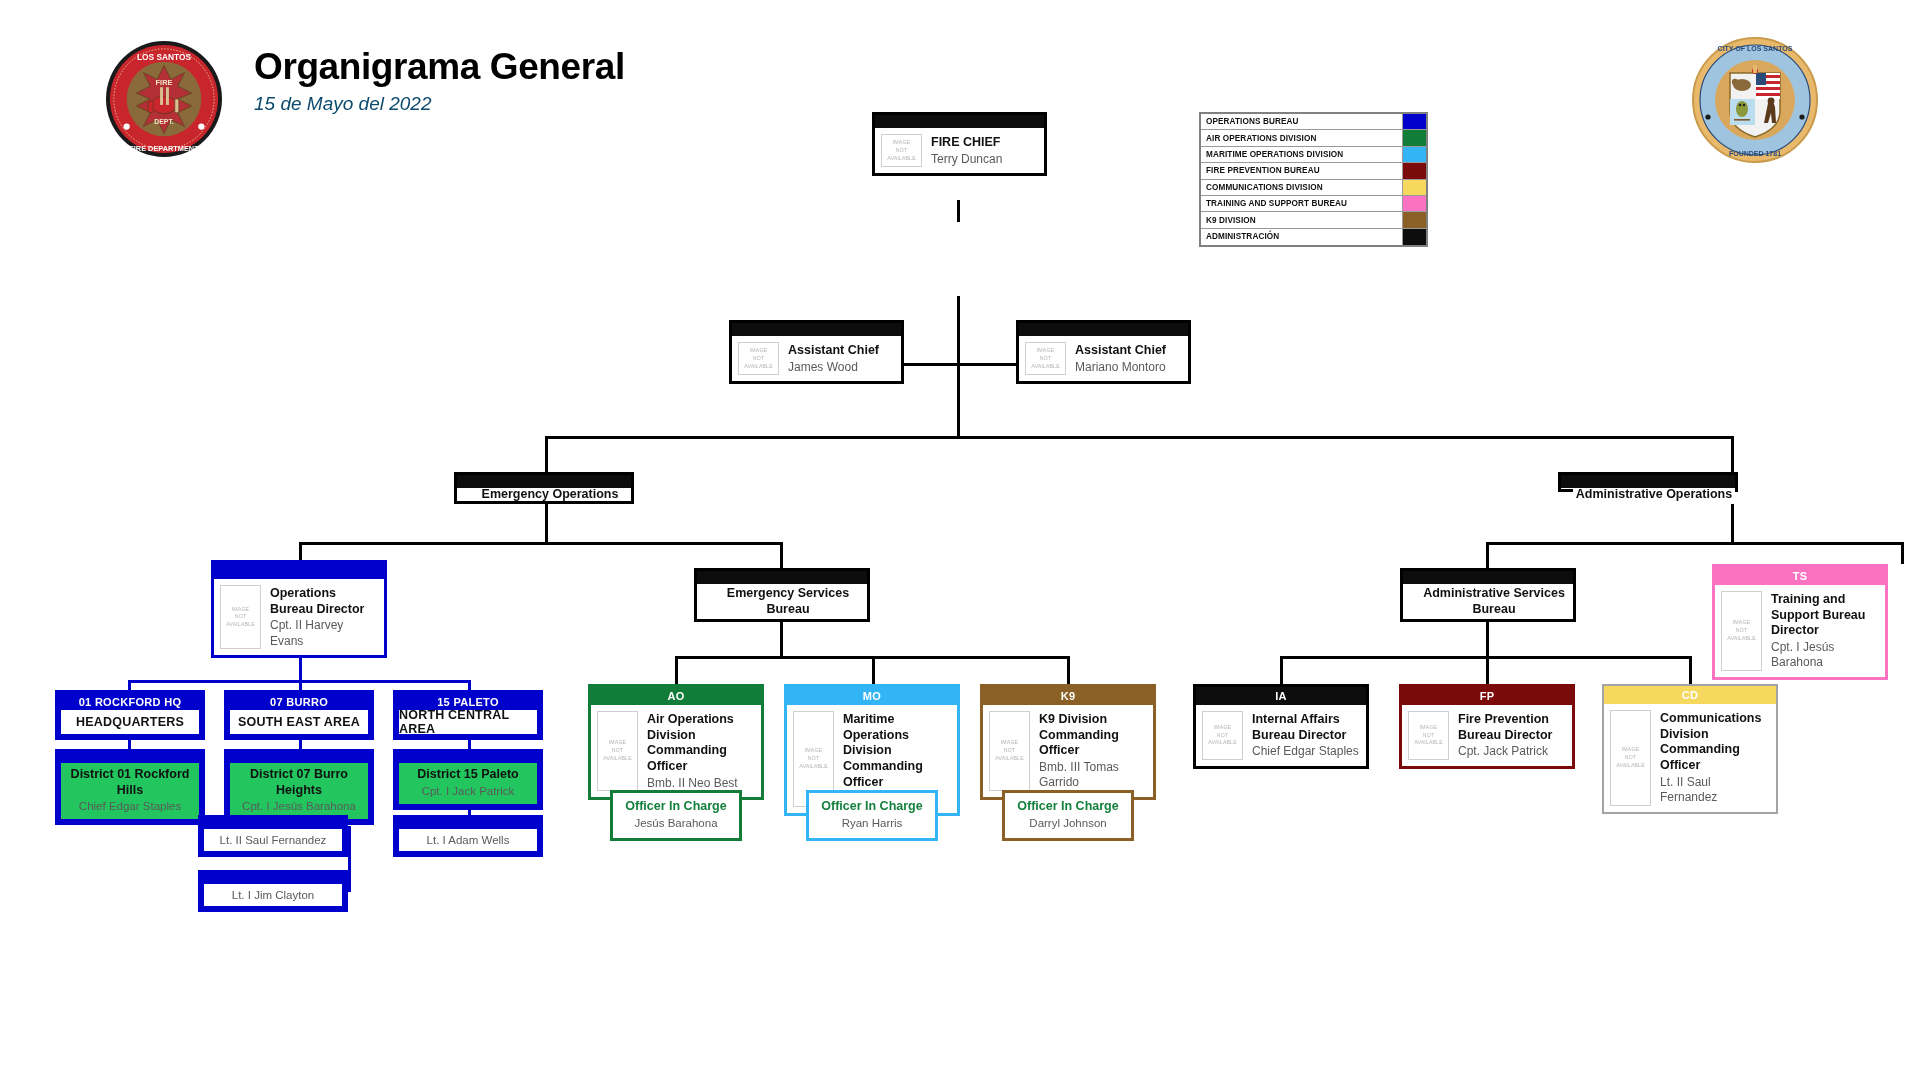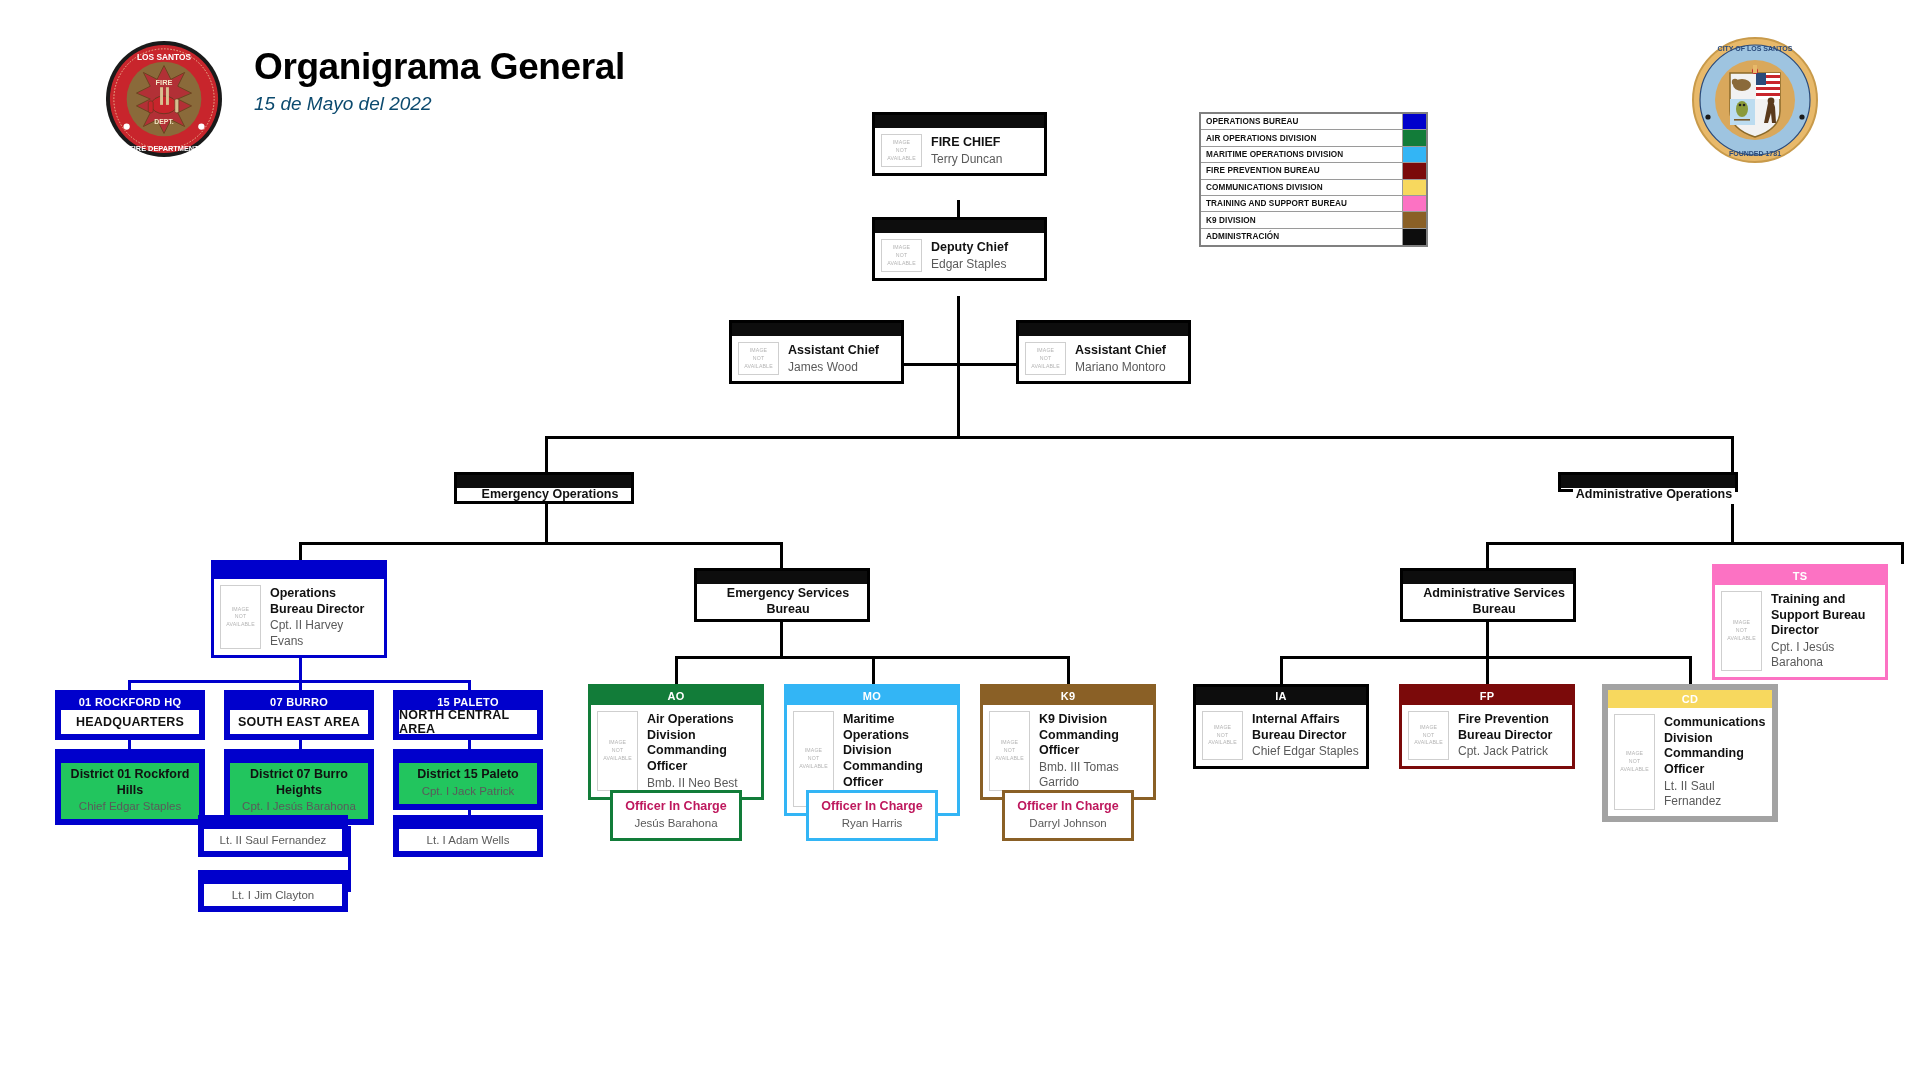--- a/index.html
+++ b/index.html
@@ -83,21 +83,21 @@
   .k-blue   { border: 3px solid #0000cc; }
   .k-blue   > .hdr { background: #0000cc; color: #fff; }
   .k-green  { border: 3px solid #127c39; }
   .k-green  > .hdr { background: #127c39; color: #fff; }
   .k-cyan   { border: 3px solid #33b5f5; }
   .k-cyan   > .hdr { background: #33b5f5; color: #fff; }
   .k-brown  { border: 3px solid #8a6026; }
   .k-brown  > .hdr { background: #8a6026; color: #fff; }
   .k-maroon { border: 3px solid #7b0a0a; }
   .k-maroon > .hdr { background: #7b0a0a; color: #fff; }
-  .k-yellow { border: 6px solid #a3a3a3; }
+  .k-yellow { border: 2px solid #a3a3a3; }
   .k-yellow > .hdr { background: #f7d85e; color: #fff; }
   .k-pink   { border: 3px solid #fc72c3; }
   .k-pink   > .hdr { background: #fc72c3; color: #fff; }
 
   
   .stationbox { position: absolute; border: 3px solid #0000cc; background: #0000cc; }
   .stationbox .sh {
     height: 17px; display: flex; align-items: center; justify-content: center;
     font-size: 11px; font-weight: bold; color: #fff; letter-spacing: .3px;
   }
@@ -121,21 +121,21 @@
     background: #fff; margin: 0 3px 3px 3px; height: 22px;
     display: flex; align-items: center; justify-content: center;
     font-size: 11.5px; color: #5a5a5a;
   }
 
   
   .oic { position: absolute; }
   .oic .ob {
     background: #fff; margin: 3px; padding: 6px 4px 7px 4px; text-align: center;
   }
-  .oic .orole { font-size: 12.5px; font-weight: bold; color: #be185d; line-height: 1.25; }
+  .oic .orole { font-size: 12.5px; font-weight: bold; color: #15803d; line-height: 1.25; }
   .oic .oper  { font-size: 11.5px; color: #5a5a5a; line-height: 1.3; margin-top: 1px; }
   .oic.k-green  { background: #127c39; border: none; }
   .oic.k-cyan   { background: #33b5f5; border: none; }
   .oic.k-brown  { background: #8a6026; border: none; }
 </style>
 </head>
 <body>
 
 <div id="canvas">
 
@@ -289,34 +289,20 @@
         <span>NOT</span>
         <span>AVAILABLE</span>
       </div>
       <div class="txt">
         <div class="role">FIRE CHIEF</div>
         <div class="person">Terry Duncan</div>
       </div>
     </div>
   </div>
 
-  <div class="node k-black" style="left:872px; top:217px; width:175px;">
-    <div class="hdr" style="height:13px;"></div>
-    <div class="body">
-      <div class="ph">
-        <span>IMAGE</span>
-        <span>NOT</span>
-        <span>AVAILABLE</span>
-      </div>
-      <div class="txt">
-        <div class="role">Deputy Chief</div>
-        <div class="person">Edgar Staples</div>
-      </div>
-    </div>
-  </div>
 
   <div class="node k-black" style="left:729px; top:320px; width:175px;">
     <div class="hdr" style="height:13px;"></div>
     <div class="body">
       <div class="ph">
         <span>IMAGE</span>
         <span>NOT</span>
         <span>AVAILABLE</span>
       </div>
       <div class="txt">

